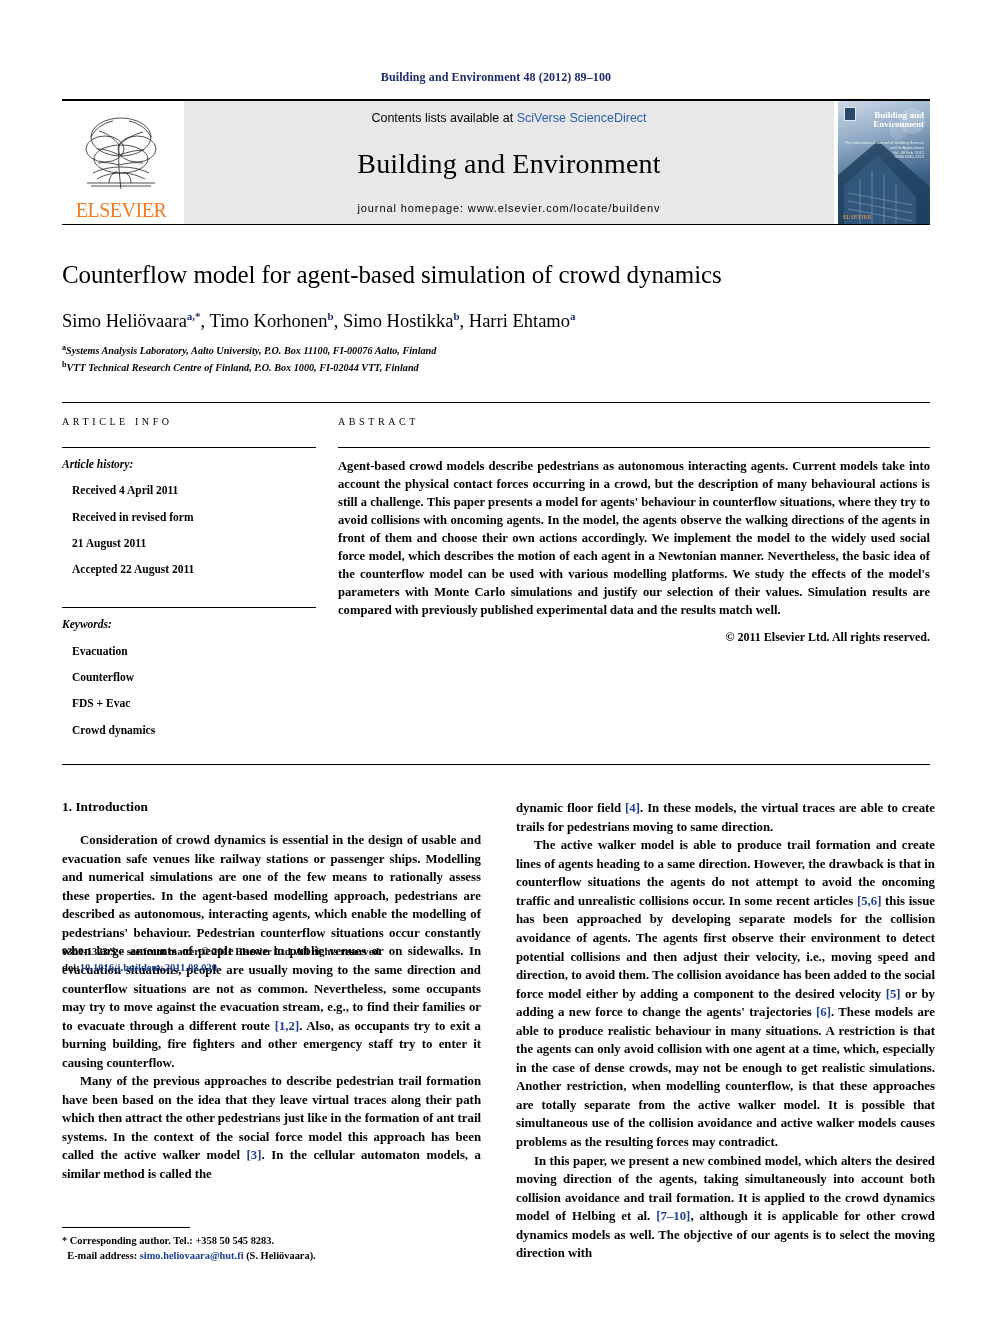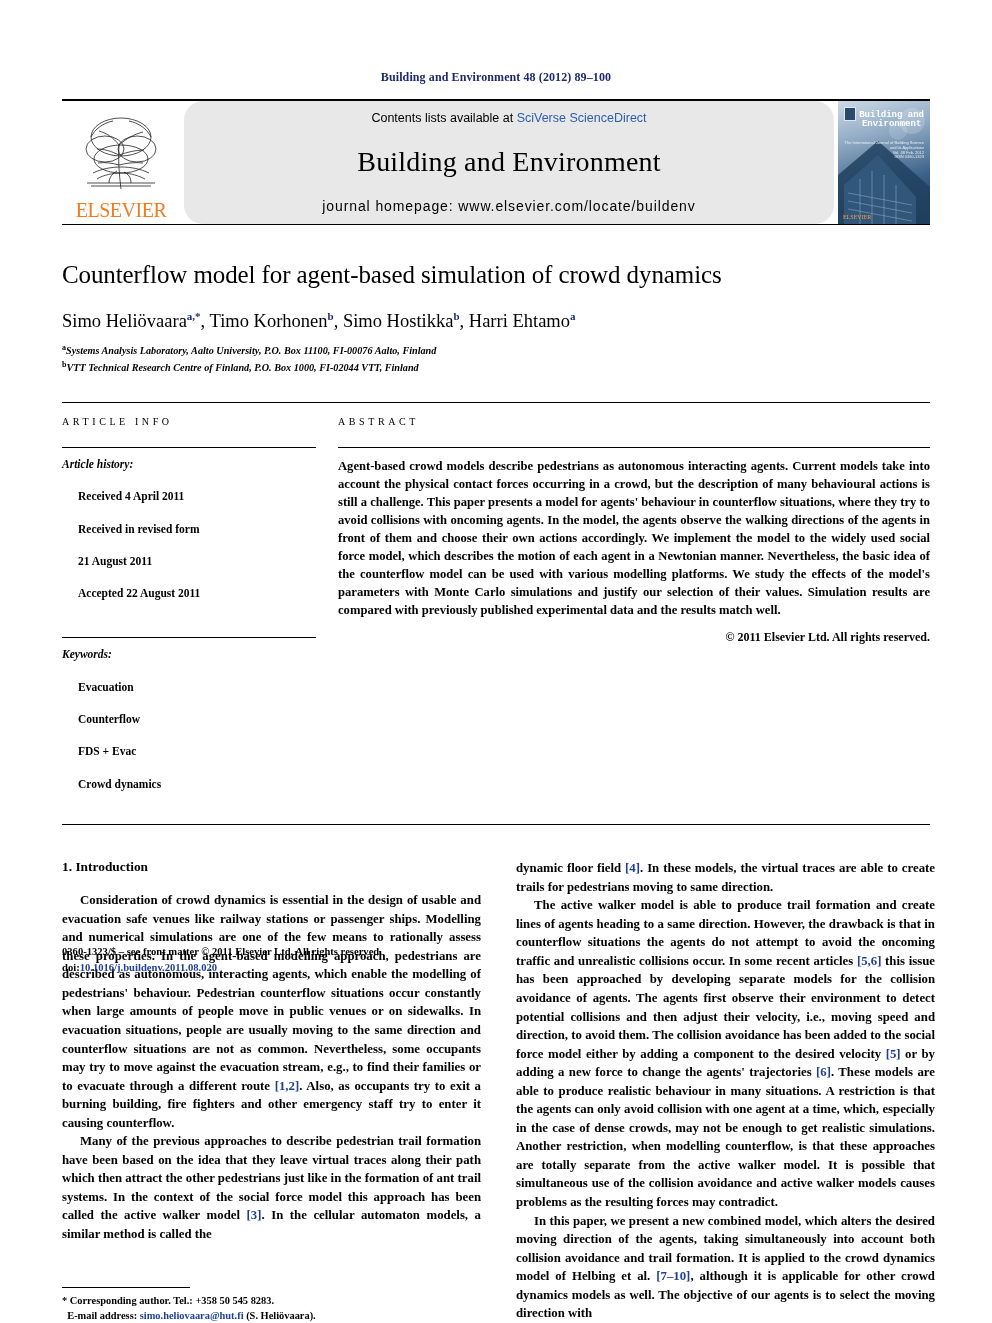--- a/index.html
+++ b/index.html
@@ -64,56 +64,55 @@
   .journal-band {
     flex: 1 1 auto;
     background: #e8e8e8;
     display: flex;
     flex-direction: column;
     justify-content: space-between;
     align-items: center;
     padding: 10px 0 10px 0;
     margin-left: 4px;
     margin-right: 4px;
-    border-radius: 19px;
   }
   .contents-line {
     font-family: "Liberation Sans", sans-serif;
     font-size: 12.5px;
     color: #000;
   }
   .contents-line .sd-link { color: #2a5db0; }
   .journal-title {
     font-family: "Liberation Serif", serif;
     font-size: 28px;
     color: #000;
     letter-spacing: 0.2px;
   }
   .homepage-line {
     font-family: "Liberation Sans", sans-serif;
-    font-size: 14px;
+    font-size: 11px;
     letter-spacing: 0.9px;
     color: #000;
   }
   .cover-thumb {
     width: 92px;
     flex: 0 0 92px;
     position: relative;
     overflow: hidden;
     background: linear-gradient(170deg,#b9ccdd 0%, #7d9cbd 35%, #3e6288 70%, #1d3category 100%);
   }
   .cover-inner {
     position:absolute; inset:0;
     background: linear-gradient(165deg,#cddae6 0%, #8fa9c4 30%, #3d6389 65%, #16314e 100%);
   }
   .cover-title {
     position: absolute;
     top: 10px; right: 6px;
-    text-align: center;
-    font-family: Liberation Mono, monospace;
+    text-align: right;
+    font-family: Liberation Serif, serif;
     font-size: 9px;
     font-weight: bold;
     color: #ffffff;
     line-height: 1.05;
     z-index: 3;
   }
   .cover-sub {
     position: absolute;
     top: 40px; right: 6px;
     text-align: right;
@@ -188,21 +187,21 @@
 
   .info-label {
     font-style: italic;
     font-weight: bold;
     font-size: 11.5px;
     margin: 0;
     line-height: 1.42;
   }
   .info-line {
     font-size: 11.5px;
-    margin: 16px;
+    margin: 10px;
     line-height: 1.42;
     font-weight: bold;
   }
   .info-gap { height: 20px; }
 
   .abstract-text {
     font-size: 12.6px;
     line-height: 1.43;
     text-align: justify;
     margin: 0;

